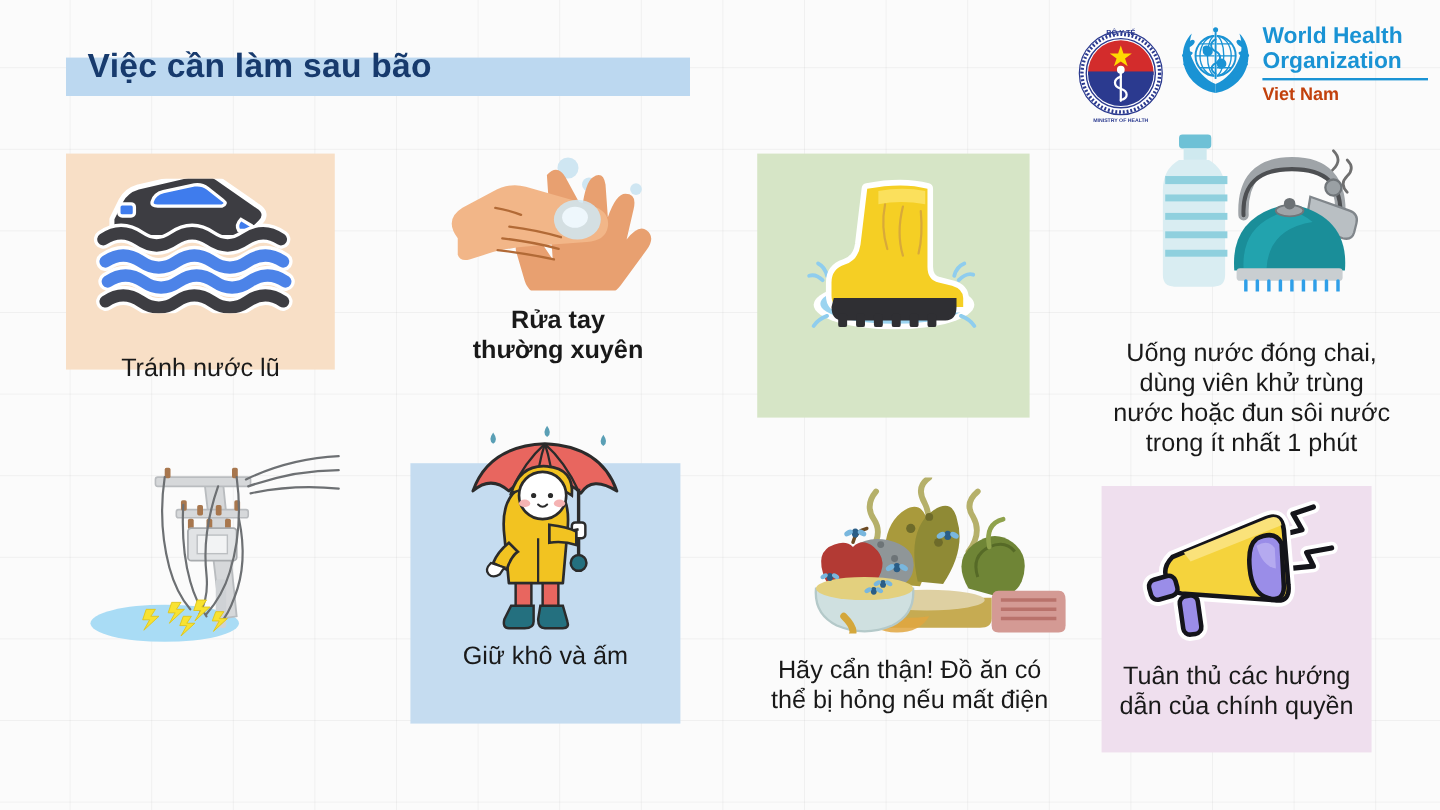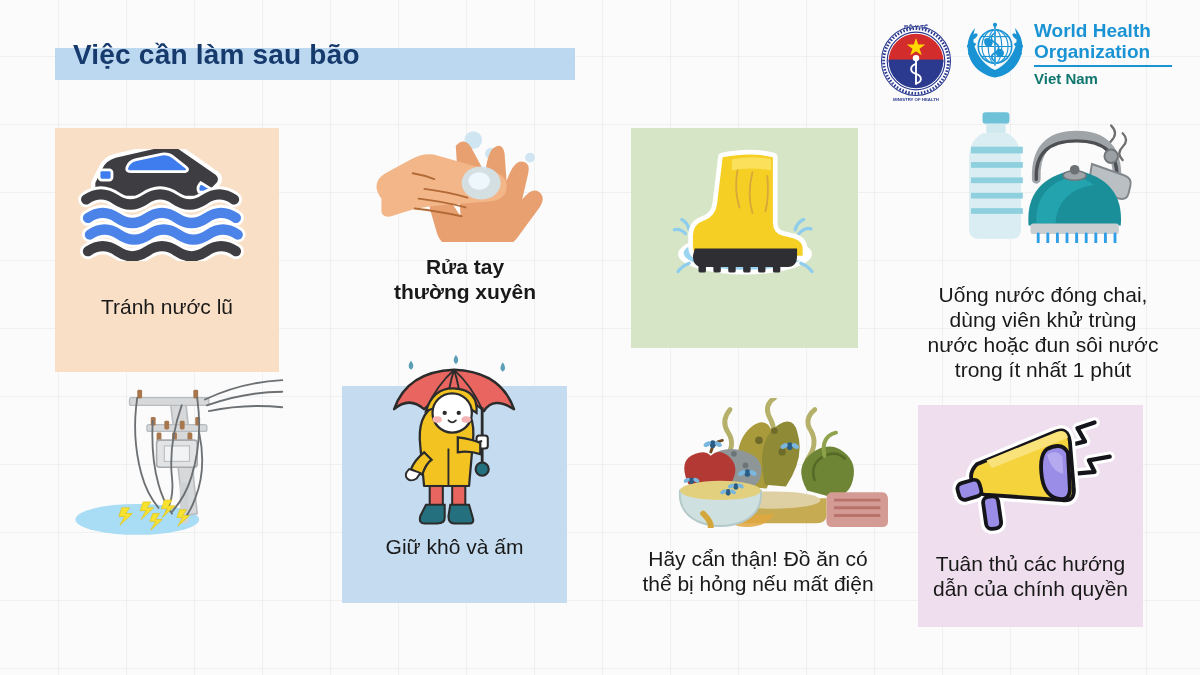--- a/index.html
+++ b/index.html
@@ -26,44 +26,44 @@
   #title-band{
     position:absolute;left:0;top:28px;width:520px;height:32px;
     background:#bcd8f0;
   }
   #title-text{
     position:absolute;left:18px;top:0px;
     font-size:28px;font-weight:bold;color:#173a6d;
     letter-spacing:.2px;white-space:nowrap;line-height:70px;
   }
 
-  #logos{position:absolute;right:28px;top:16px;height:96px;display:flex;align-items:flex-start;gap:12px;}
+  #logos{position:absolute;right:10px;top:16px;height:96px;display:flex;align-items:flex-start;gap:12px;}
   #moh-logo{width:72px;height:90px;}
   #who-logo{display:flex;align-items:flex-start;gap:8px;}
   #who-emblem{width:62px;height:62px;margin-top:2px;}
   #who-words{padding-top:4px;}
   .who-line{
     color:#1a93d4;font-weight:bold;font-size:19px;line-height:21px;white-space:nowrap;
   }
   #who-rule{width:138px;height:2px;background:#1a93d4;margin:3px 0 4px 0;}
-  #who-country{color:#0f766e;font-weight:bold;font-size:15px;line-height:16px;}
+  #who-country{color:#c2410c;font-weight:bold;font-size:15px;line-height:16px;}
 
   
   .card{position:absolute;}
   .card-bg{position:absolute;inset:0;}
   .art{position:absolute;left:0;right:0;display:flex;align-items:center;justify-content:center;}
   .caption{
     position:absolute;left:0;right:0;
     text-align:center;color:#191919;
     font-size:21px;line-height:25px;
     white-space:pre-line;
   }
 
   
-  #card-flood      {left:55px; top:128px; width:224px; height:244px;}
+  #card-flood      {left:55px; top:128px; width:224px; height:180px;}
   #card-wash       {left:340px;top:124px; width:250px; height:200px;font-weight:bold;}
   #card-boots      {left:631px;top:128px; width:227px; height:220px;}
   #card-water      {left:898px;top:108px; width:290px; height:240px;}
   #card-powerline  {left:24px; top:378px; width:300px; height:260px;}
   #card-dry        {left:342px;top:386px; width:225px; height:217px;}
   #card-food       {left:612px;top:398px; width:292px; height:220px;}
   #card-authority  {left:918px;top:405px; width:225px; height:222px;}
 </style>
 </head>
 <body>

